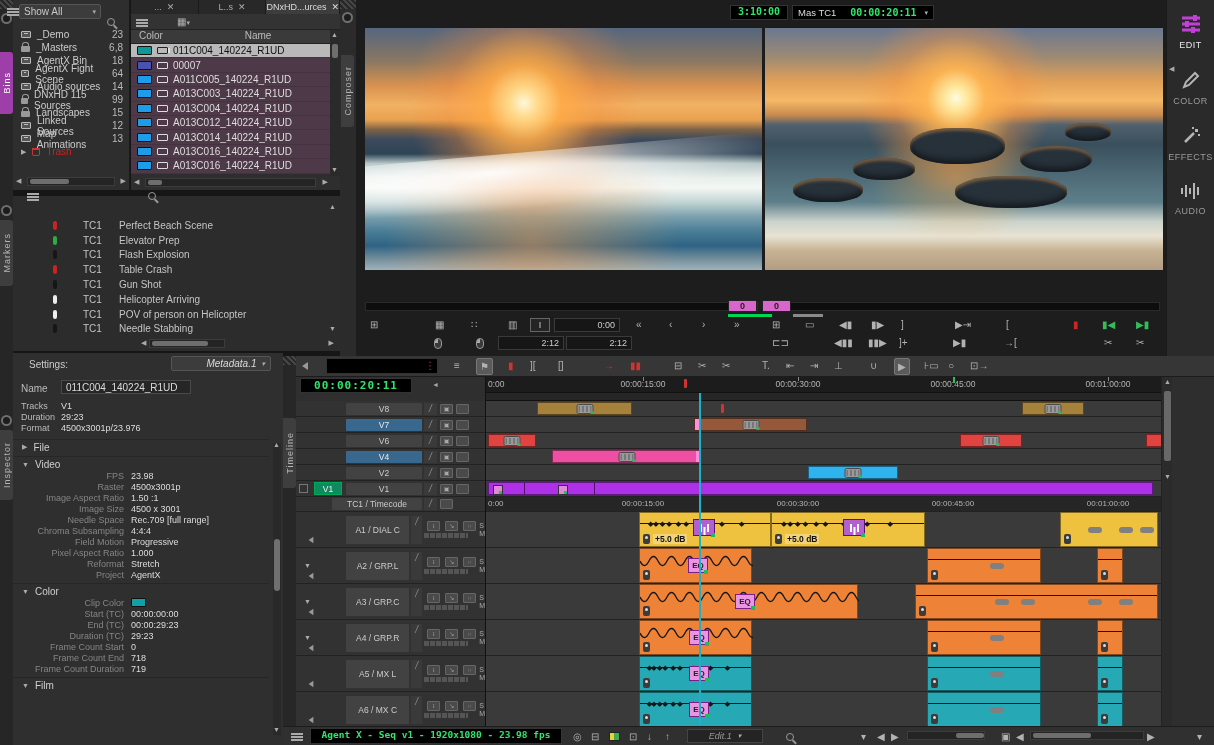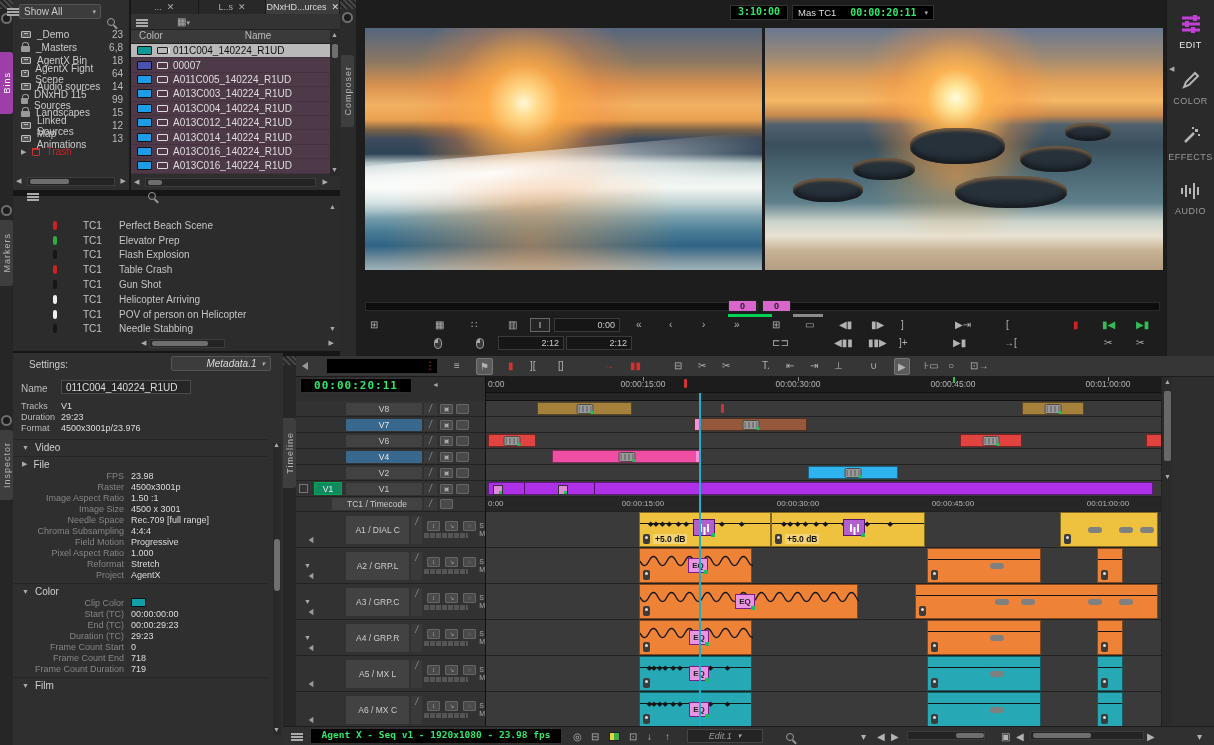--- a/index.html
+++ b/index.html
@@ -328,26 +328,26 @@
           <span style="width: 40px; color: rgb(187, 187, 187);">Duration</span>
           <span class="ins-v">29:23</span>
         </div>
         <div class="ins-row">
           <span style="width: 40px; color: rgb(187, 187, 187);">Format</span>
           <span class="ins-v">4500x3001p/23.976</span>
         </div>
       </div>
     <div id="ins-body" class="abs" style="left:0;top:84px;right:14px;">
         <div class="ins-sec">
+          <span class="tri">▶</span>
+          <span>File</span>
+        </div>
+        <div class="ins-sec">
           <span class="tri">▼</span>
           <span>Video</span>
-        </div>
-        <div class="ins-sec">
-          <span class="tri">▶</span>
-          <span>File</span>
         </div>
         <div class="ins-row">
           <span class="ins-l">FPS</span>
           <span class="ins-v">23.98</span>
         </div>
         <div class="ins-row">
           <span class="ins-l">Raster</span>
           <span class="ins-v">4500x3001p</span>
         </div>
         <div class="ins-row">

